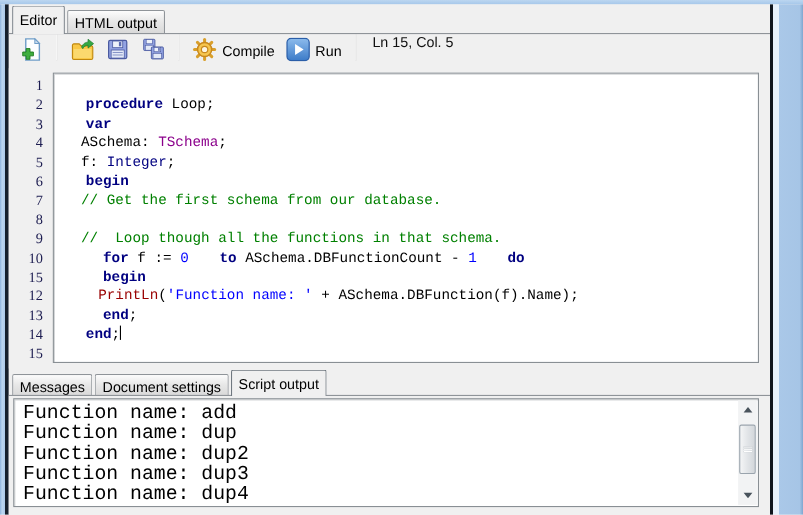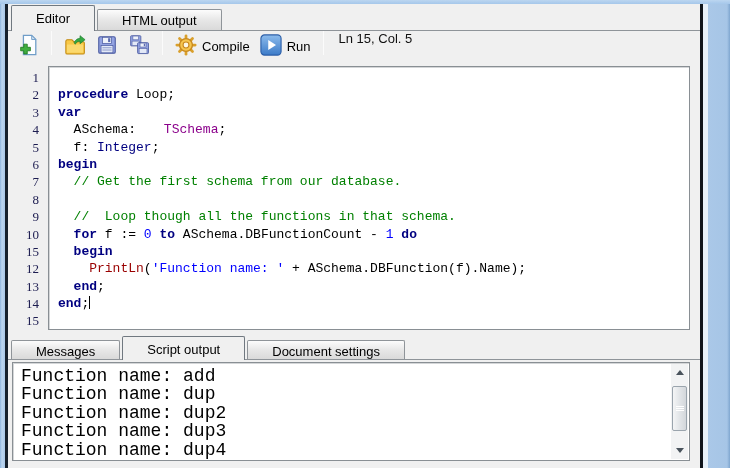--- a/index.html
+++ b/index.html
@@ -10,21 +10,21 @@
   .chrome-top { height:4px; background:linear-gradient(180deg,#bcd6f0,#a5c7ea); flex:0 0 auto; }
   .midrow { flex:1; display:flex; min-height:0; }
   .chrome-left { width:8px; background:linear-gradient(90deg,#8fb4dd 0,#bcd6f0 2px,#a9c7e7 5px,#16202c 5px,#16202c 8px); flex:0 0 auto; }
   .chrome-right { width:30px; flex:0 0 auto;
     background:linear-gradient(90deg,#10151c 0,#10151c 3px,#e8f1fa 3px,#e8f1fa 8px,#aac8e8 8px,#a6c5e6 27px,#7fa6cf 30px); }
   .main { width:692px; display:flex; flex-direction:column; background:#f0f0f0; }
 
   
   .tabbar { height:27px; display:flex; align-items:flex-end; padding-left:3px; position:relative; flex:0 0 auto; }
   .tabbar::after { content:""; position:absolute; left:0; right:0; bottom:0; height:1px; background:#8f9499; }
-  .tab { position:relative; padding:3px 24px 4px; border:1px solid #8f9499; border-bottom:none;
+  .tab { position:relative; padding:3px 6px 4px; border:1px solid #8f9499; border-bottom:none;
          background:linear-gradient(180deg,#fcfcfc,#e8e8e8 45%,#d8d8d8); height:22px; margin-right:2px;
          border-radius:2px 2px 0 0; color:#000; cursor:default; white-space:nowrap; }
   .tab.active { background:#f0f0f0; height:26px; padding-top:5px; z-index:2; border-color:#707880; }
   .btabbar { height:25px;text-align:right; }
   .btabbar .tab { height:20px; }
   .btabbar .tab.active { height:24px; }
 
   
   .toolbar { height:31px; display:flex; padding-left:6px; gap:4px; flex:0 0 auto; }
   .tb-btn { border:none; background:transparent; display:flex; align-items:center; gap:5px; padding:2px 3px; font:13px "Liberation Sans",sans-serif; }
@@ -33,24 +33,24 @@
 
   
   .editor-panel { height:273px; position:relative; flex:0 0 auto; background:#f0f0f0; }
   .gutter { position:absolute; left:0; top:7px; width:31px; text-align:right;
             font-family:"Liberation Serif", serif; font-size:13px; color:#1c1c50; }
   .gutter div { height:17.4px; line-height:17.4px; }
   .codebox { position:absolute; left:40px; top:4px; right:10px; bottom:5px; background:#fff;
              border:1px solid #898f94; box-shadow:inset 1px 1px 0 #d4d6d8; padding:2px 0 0 9px; overflow:hidden; }
   .code-line { height:17.4px; line-height:17.4px; white-space:pre;
                font-family:"Liberation Mono","DejaVu Sans Mono", monospace; font-size:13px; }
-  .sk { color:var(--c-kw); font-weight:bold; }
+  .sk { color:var(--c-kw); font-weight:bold;margin-left:20px; }
   .sc { color:var(--c-comment); }
   .ss { color:var(--c-literal); }
-  .sm { color:var(--c-typem);margin-left:20px; }
+  .sm { color:var(--c-typem); }
   .sn { color:var(--c-typen); }
   .sb { color:var(--c-builtin); }
   .sp { color:var(--c-plain); }
   .caret { display:inline-block; width:1px; height:13px; background:#000; vertical-align:-2px; }
 
   
   .output-panel { flex:1; position:relative; background:#f0f0f0; }
   .outbox { position:absolute; left:4px; top:2px; right:10px; bottom:7px; background:#fff;
             border:1px solid #898f94; box-shadow:inset 1px 1px 0 #d4d6d8; overflow:hidden; }
   .outlines { padding:4px 8px; }
@@ -201,22 +201,22 @@
             <div class="code-line"><span class="sp">  </span><span class="sk">for</span><span class="sp"> f := </span><span class="ss">0</span><span class="sp"> </span><span class="sk">to</span><span class="sp"> ASchema.DBFunctionCount - </span><span class="ss">1</span><span class="sp"> </span><span class="sk">do</span></div>
             <div class="code-line"><span class="sp">  </span><span class="sk">begin</span></div>
             <div class="code-line"><span class="sp">    </span><span class="sb">PrintLn</span><span class="sp">(</span><span class="ss">'Function name: '</span><span class="sp"> + ASchema.DBFunction(f).Name);</span></div>
             <div class="code-line"><span class="sp">  </span><span class="sk">end</span><span class="sp">;</span></div>
             <div class="code-line"><span class="sk">end</span><span class="sp">;</span><span class="caret"></span></div>
           </div>
       </div>
 
       <div class="tabbar btabbar">
         <div class="tab">Messages</div>
+        <div class="tab">Document settings</div>
         <div class="tab active">Script output</div>
-        <div class="tab">Document settings</div>
       </div>
 
       <div class="output-panel">
         <div class="outbox">
           <div class="outlines" id="outlines">
               <div class="out-line">Function name: add</div>
               <div class="out-line">Function name: dup</div>
               <div class="out-line">Function name: dup2</div>
               <div class="out-line">Function name: dup3</div>
               <div class="out-line">Function name: dup4</div>

